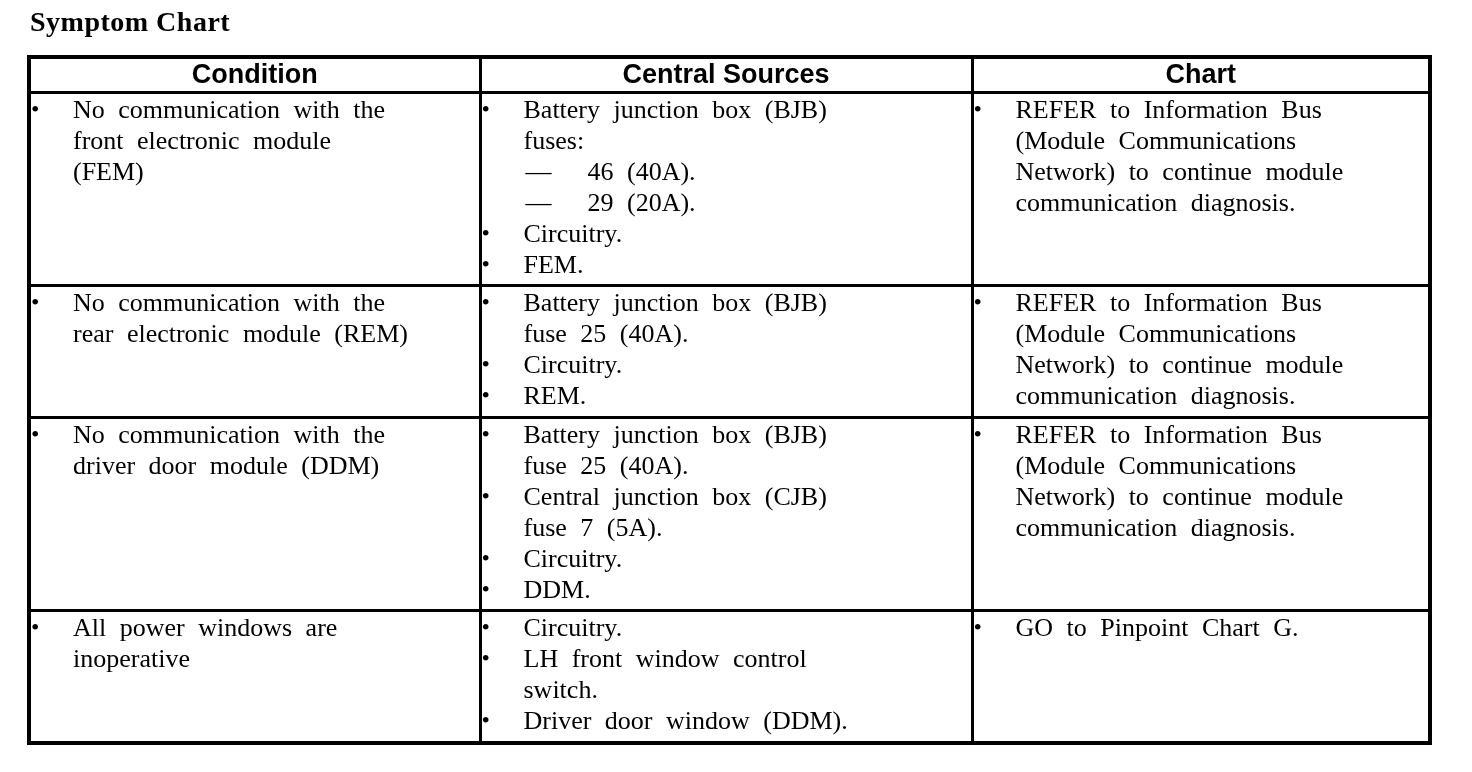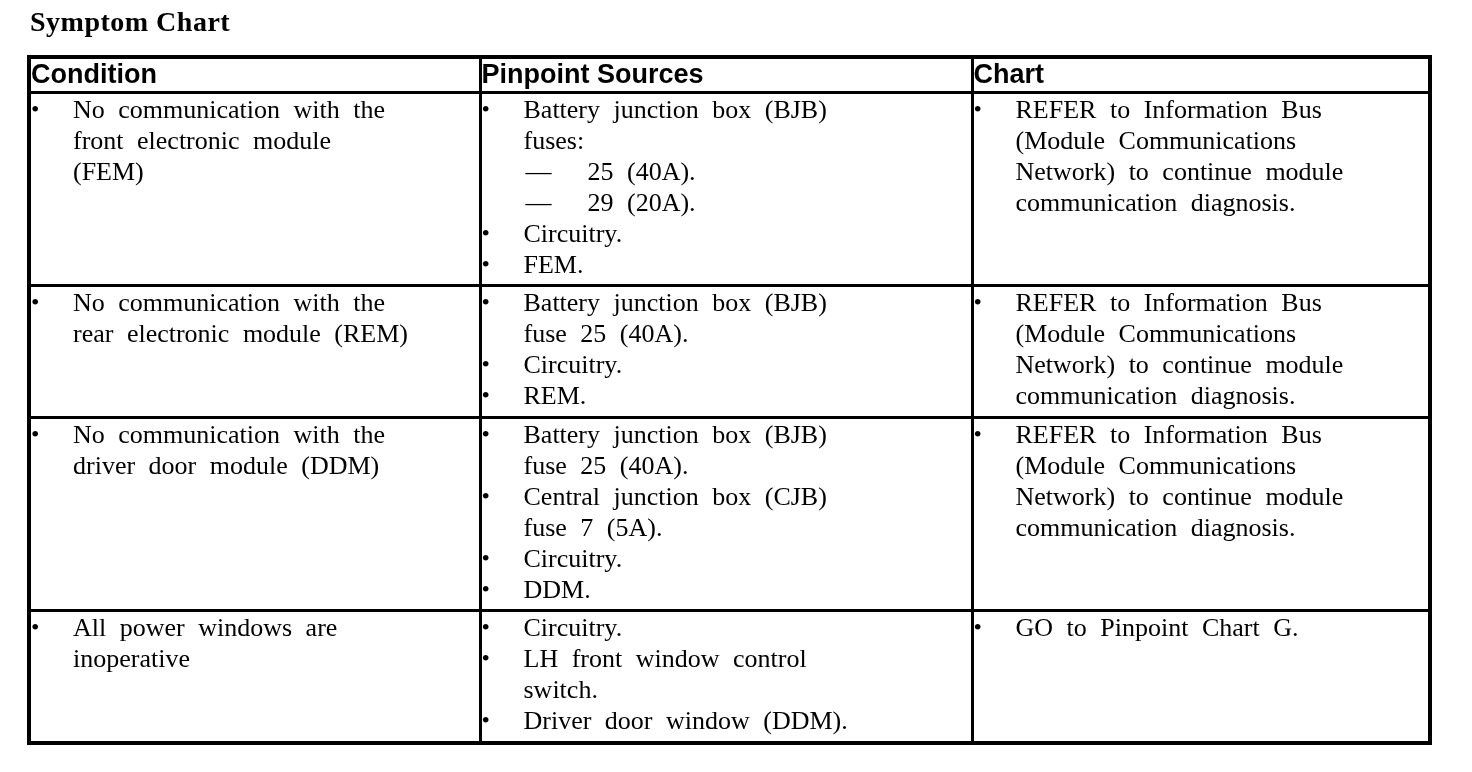--- a/index.html
+++ b/index.html
@@ -42,21 +42,21 @@
     vertical-align: top;
     padding: 0;
   }
   col.c-condition { width: 451px; }
   col.c-sources   { width: 492px; }
   col.c-action    { width: 458px; }
   th.col-header {
     font-family: "Liberation Sans", sans-serif;
     font-size: 27px;
     font-weight: bold;
-    text-align: left;
+    text-align: center;
     height: 32px;
     vertical-align: middle;
     padding: 1px 0 2px 0;
   }
   tbody tr:nth-child(odd) td { height: 190px; }
   tbody tr:nth-child(even) td { height: 129px; }
   td.cell {
     padding: 7px 8px 6px 16px;
     font-size: 26px;
     line-height: 31px;
@@ -83,21 +83,21 @@
 
   <table class="symptom-table">
     <colgroup>
       <col class="c-condition">
       <col class="c-sources">
       <col class="c-action">
     </colgroup>
     <thead>
       <tr>
         <th class="col-header">Condition</th>
-        <th class="col-header">Pinpoint Sources</th>
+        <th class="col-header">Central Sources</th>
         <th class="col-header">Chart</th>
       </tr>
     </thead>
     <tbody>
         <tr>
           <td class="cell">
             <div class="item bullet">
               <span class="marker">•</span>
               <span class="item-text">No communication with the
 front electronic module
@@ -105,21 +105,21 @@
             </div>
           </td>
           <td class="cell">
             <div class="item bullet">
               <span class="marker">•</span>
               <span class="item-text">Battery junction box (BJB)
 fuses:</span>
             </div>
             <div class="item dash">
               <span class="marker">—</span>
-              <span class="item-text">25 (40A).</span>
+              <span class="item-text">46 (40A).</span>
             </div>
             <div class="item dash">
               <span class="marker">—</span>
               <span class="item-text">29 (20A).</span>
             </div>
             <div class="item bullet">
               <span class="marker">•</span>
               <span class="item-text">Circuitry.</span>
             </div>
             <div class="item bullet">

